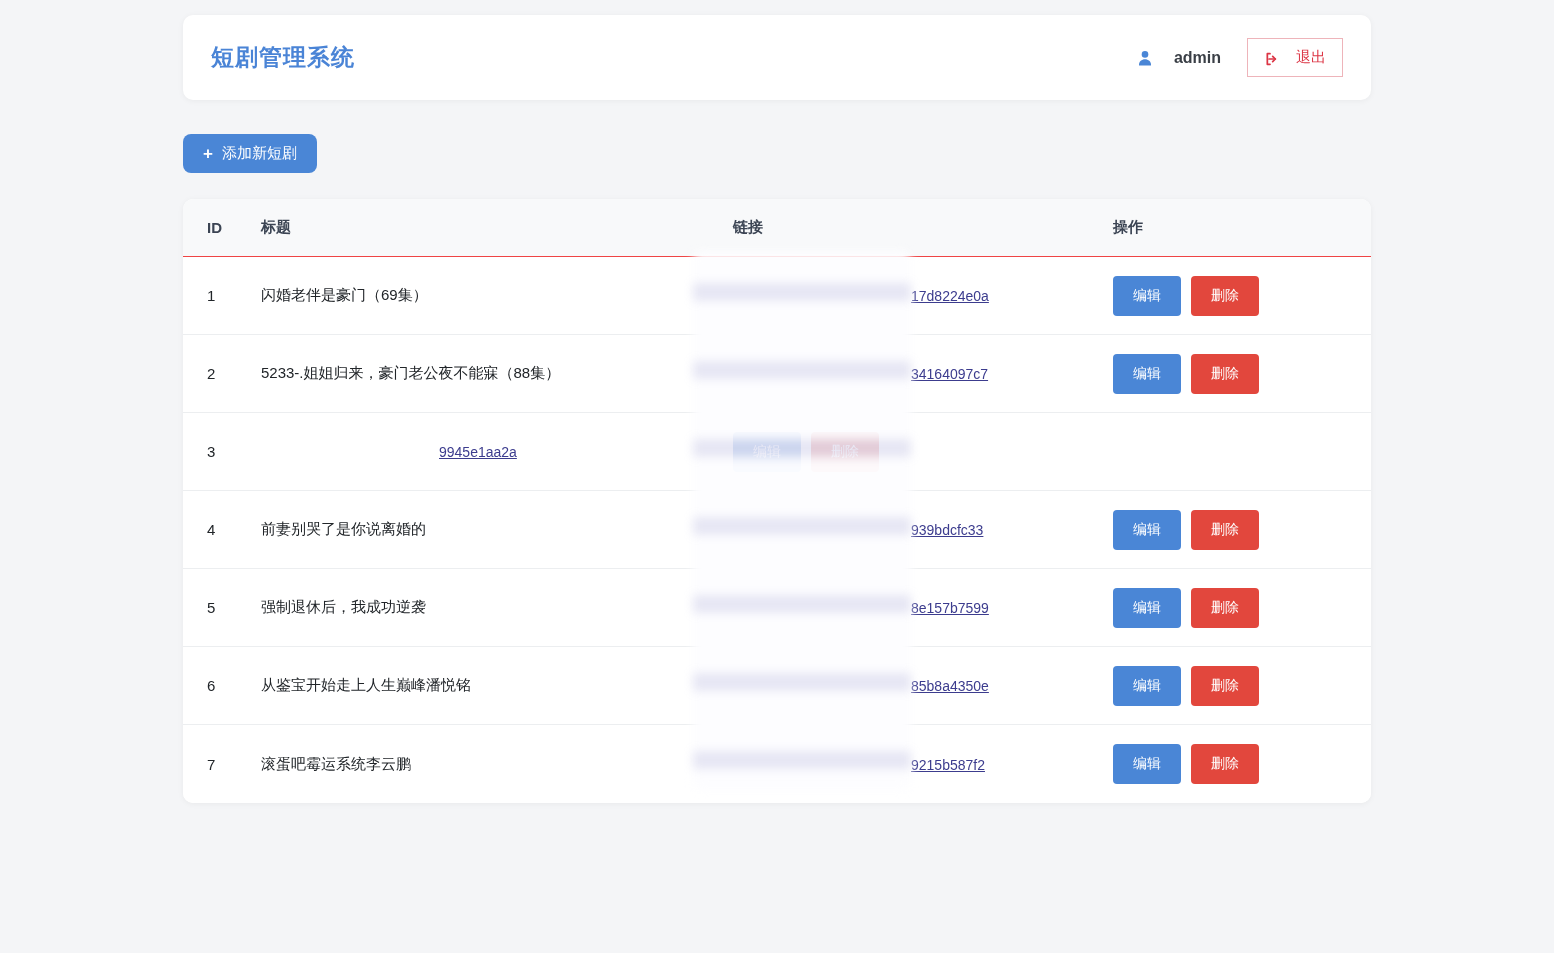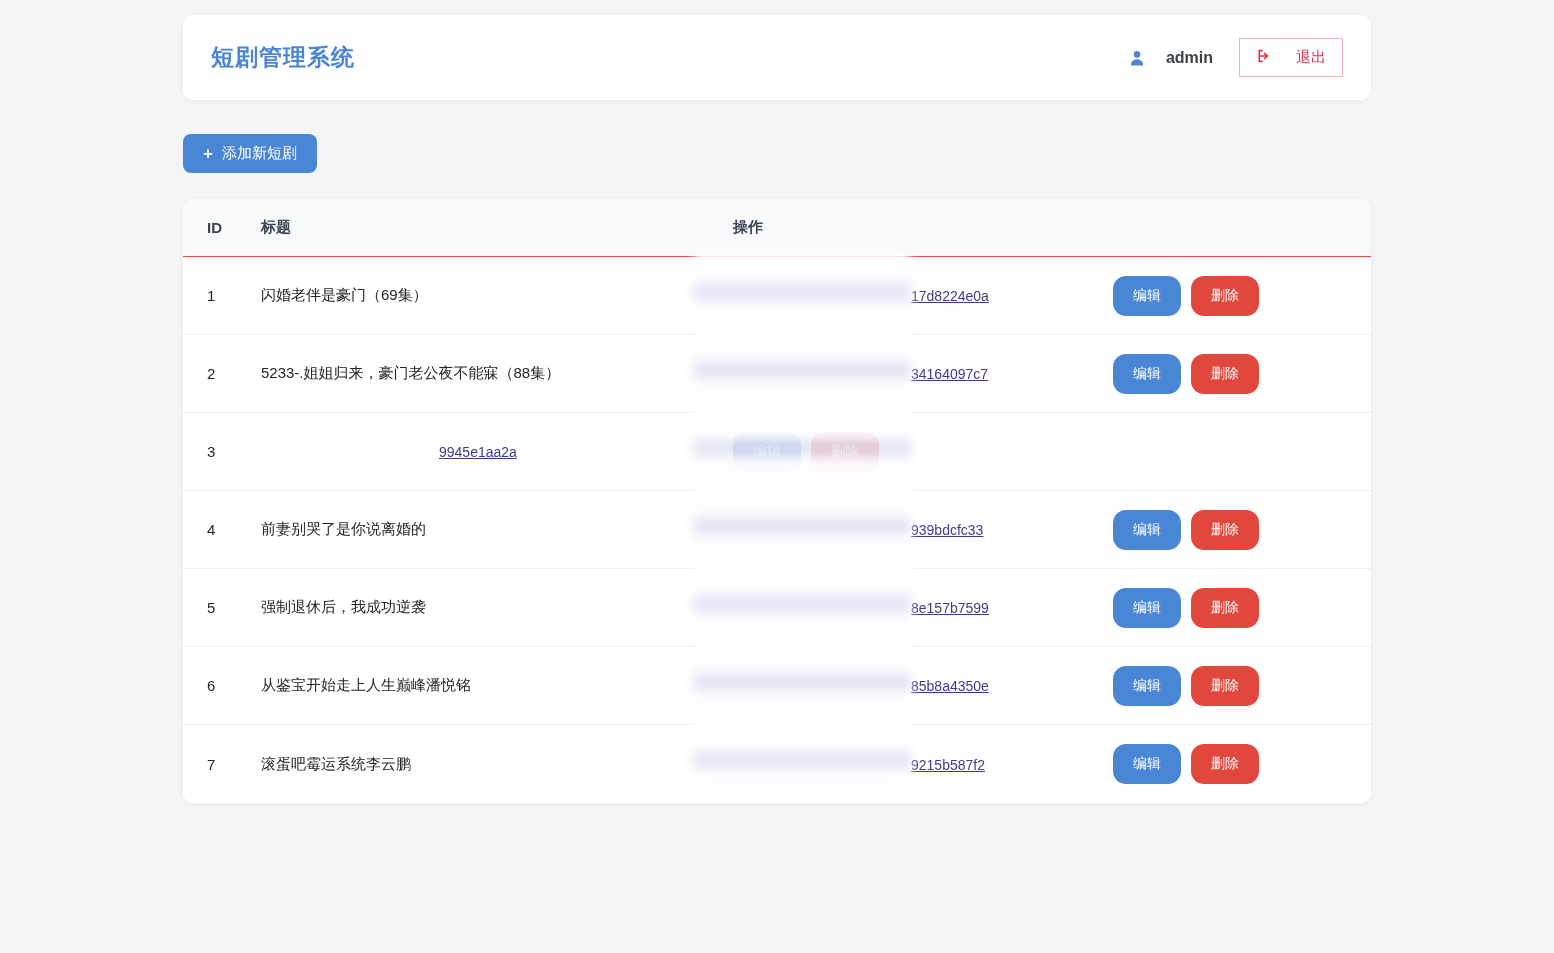--- a/index.html
+++ b/index.html
@@ -28,21 +28,21 @@
     font-size: 23px;
     font-weight: bold;
     color: #4a84d6;
     letter-spacing: 1px;
   }
   .header-right { display: flex; align-items: center; gap: 26px; }
   .user-chip { display: flex; align-items: center; gap: 20px; }
   .user-icon { width: 18px; height: 18px; display: inline-block; }
   .user-name { font-size: 16px; font-weight: bold; color: #3a3f46; }
   .logout-btn {
-    display: flex; align-items: flex-start; gap: 24px;
+    display: flex; align-items: flex-end; gap: 16px;
     background: #ffffff;
     border: 1px solid #eeb4ba;
     border-radius: 0;
     padding: 9px 16px;
     font-size: 15px;
     color: #dc3545;
     cursor: pointer;
     font-family: inherit;
   }
   .logout-icon { width: 16px; height: 16px; display: inline-block; }
@@ -100,21 +100,21 @@
   .cell-title { color: #212529; }
   .cell-link { padding-left: 178px; }
   .hash-link {
     color: #3c3c8e;
     text-decoration: underline;
     font-size: 14px;
   }
   .cell-actions { display: flex; gap: 10px; }
   .btn {
     border: none;
-    border-radius: 13px;
+    border-radius: 4px;
     padding: 11px 20px;
     font-size: 14px;
     color: #ffffff;
     cursor: pointer;
     font-family: inherit;
   }
   .btn-edit { background: #4a86d6; }
   .btn-delete { background: #e2473d; }
 
   
@@ -174,20 +174,21 @@
   <button class="add-btn">
     <span class="plus-icon">+</span>
     <span>添加新短剧</span>
   </button>
 
   
   <div class="table-card">
     <div class="thead">
       <div>ID</div>
       <div>标题</div>
+      <div>链接</div>
       <div>操作</div>
     </div>
     <div id="tbody">
   <div class="trow">
     <div class="cell cell-id">1</div>
     <div class="cell cell-title">闪婚老伴是豪门（69集）</div>
     <div class="cell cell-link">
       <a class="hash-link" href="#">17d8224e0a</a>
     </div>
     <div class="cell cell-actions">

